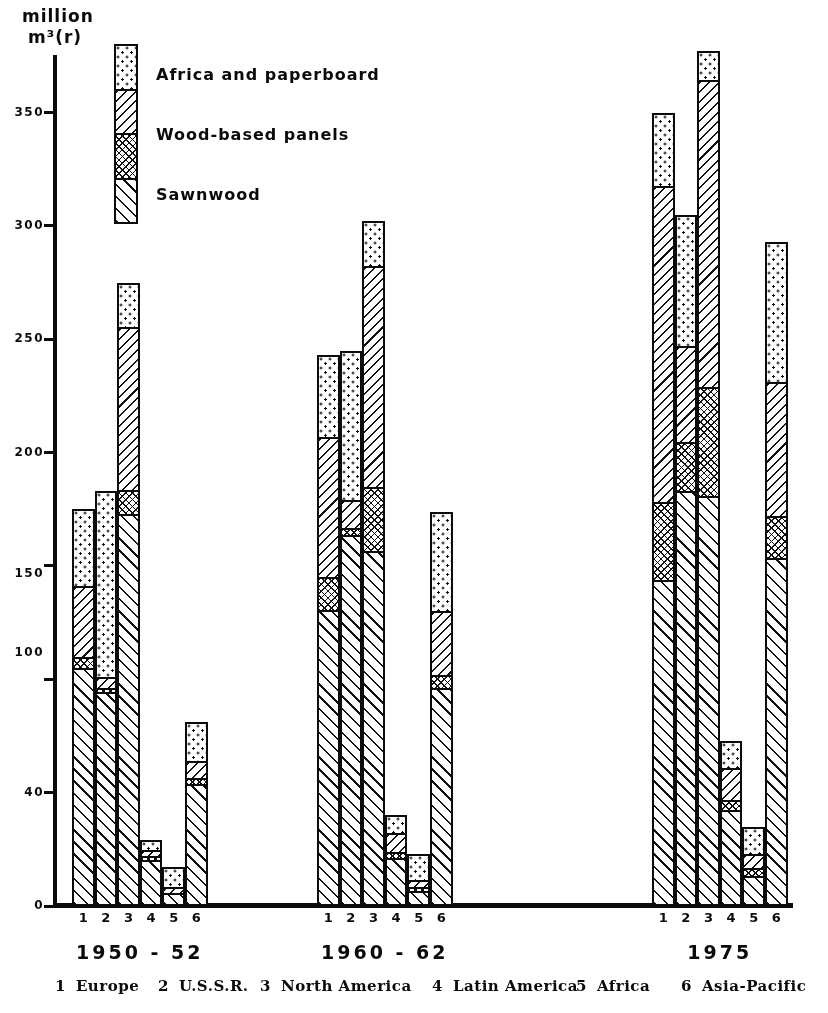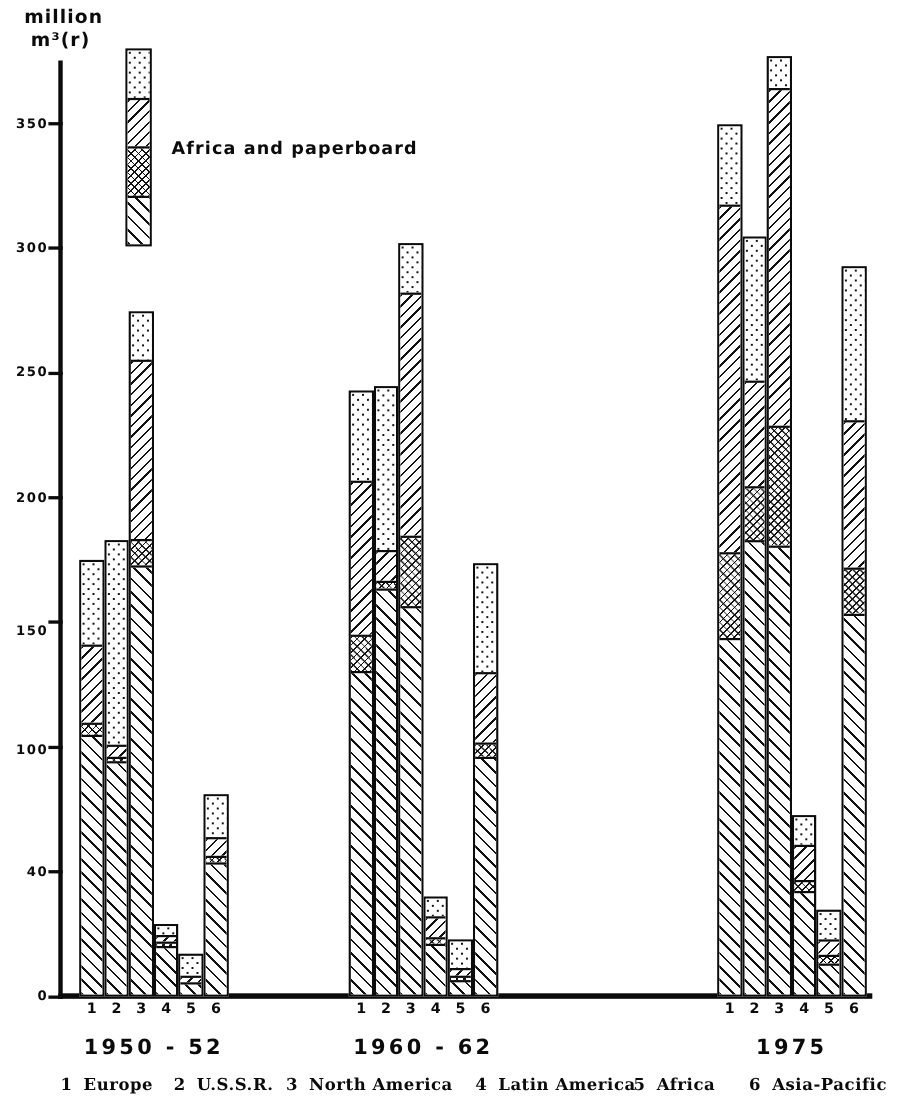--- a/index.html
+++ b/index.html
@@ -92,36 +92,38 @@
       <div class="ytick-label" style="top: 103.55px;">350</div>
       <div class="ytick-mark" style="top: 111.05px;"></div>
       <div class="ytick-label" style="top: 216.9px;">300</div>
       <div class="ytick-mark" style="top: 224.4px;"></div>
       <div class="ytick-label" style="top: 330.25px;">250</div>
       <div class="ytick-mark" style="top: 337.75px;"></div>
       <div class="ytick-label" style="top: 443.6px;">200</div>
       <div class="ytick-mark" style="top: 451.1px;"></div>
       <div class="ytick-label" style="top: 565px;">150</div>
       <div class="ytick-mark" style="top: 564.45px;"></div>
-      <div class="ytick-label" style="top: 673px;">100</div>
+      <div class="ytick-label" style="top: 644px;">100</div>
       <div class="ytick-mark" style="top: 677.8px;"></div>
       <div class="ytick-label" style="top: 783.65px;">40</div>
       <div class="ytick-mark" style="top: 791.15px;"></div>
       <div class="ytick-label" style="top: 897px;">0</div>
       <div class="ytick-mark" style="top: 904.5px;"></div>
     </div>
 
   <div class="legend-swatch-col" id="legend-swatches">
       <div class="sw pat-dots"></div>
       <div class="sw pat-diag-up"></div>
       <div class="sw pat-crosshatch"></div>
       <div class="sw pat-diag-down"></div>
     </div>
   <div class="legend-labels" id="legend-labels">
       <div class="row">Africa and paperboard</div>
+      <div class="row">Wood-based panels</div>
+      <div class="row">Sawnwood</div>
     </div>
 
   <div id="bars">
       <div class="bar" style="left: 72px; width: 22.6px; top: 509.275px; height: 396.725px;">
         <div class="seg pat-dots" style="flex-grow: 34;"></div>
         <div class="seg pat-diag-up" style="flex-grow: 31;"></div>
         <div class="seg pat-crosshatch" style="flex-grow: 4;"></div>
         <div class="seg pat-diag-down" style="flex-grow: 106;"></div>
       </div>
       <div class="bar" style="left: 94.6px; width: 22.6px; top: 491.139px; height: 414.861px;">

